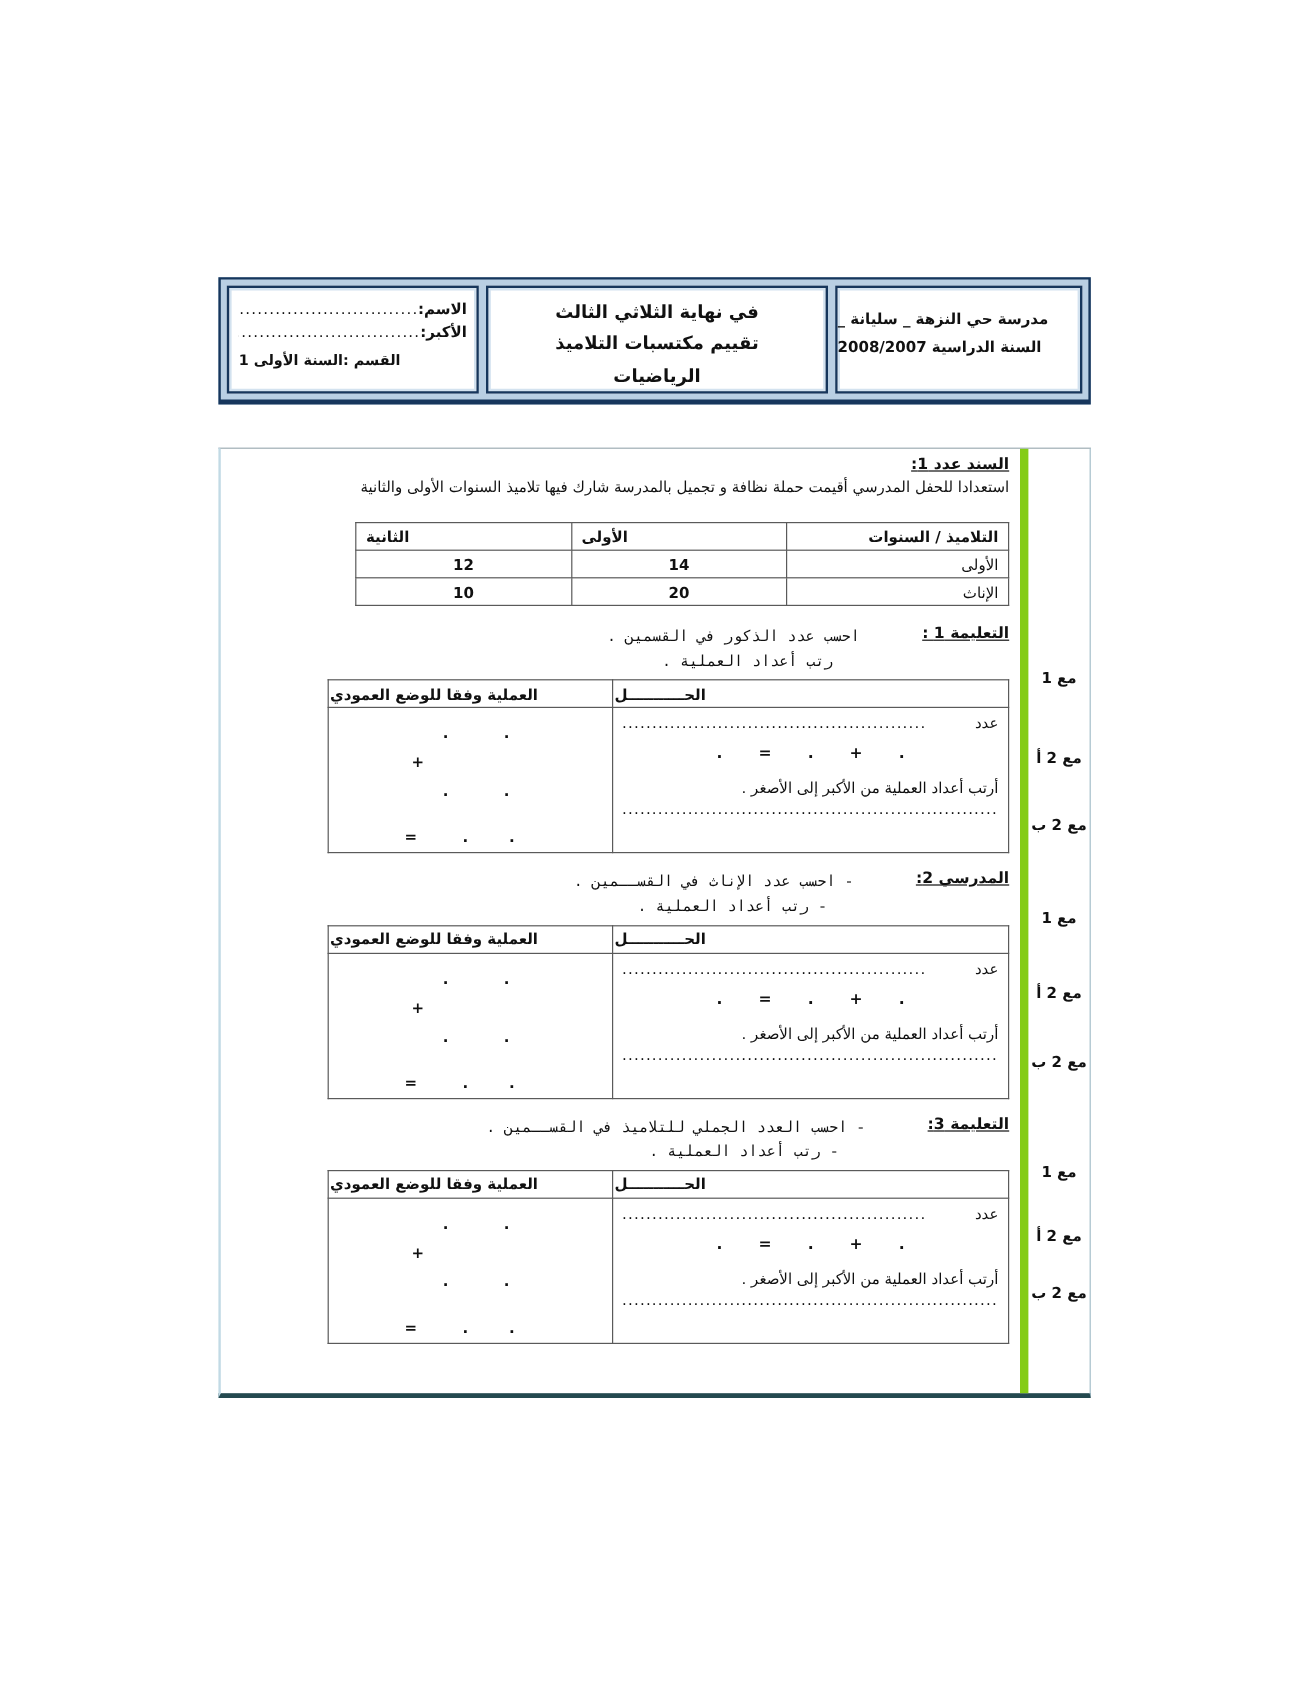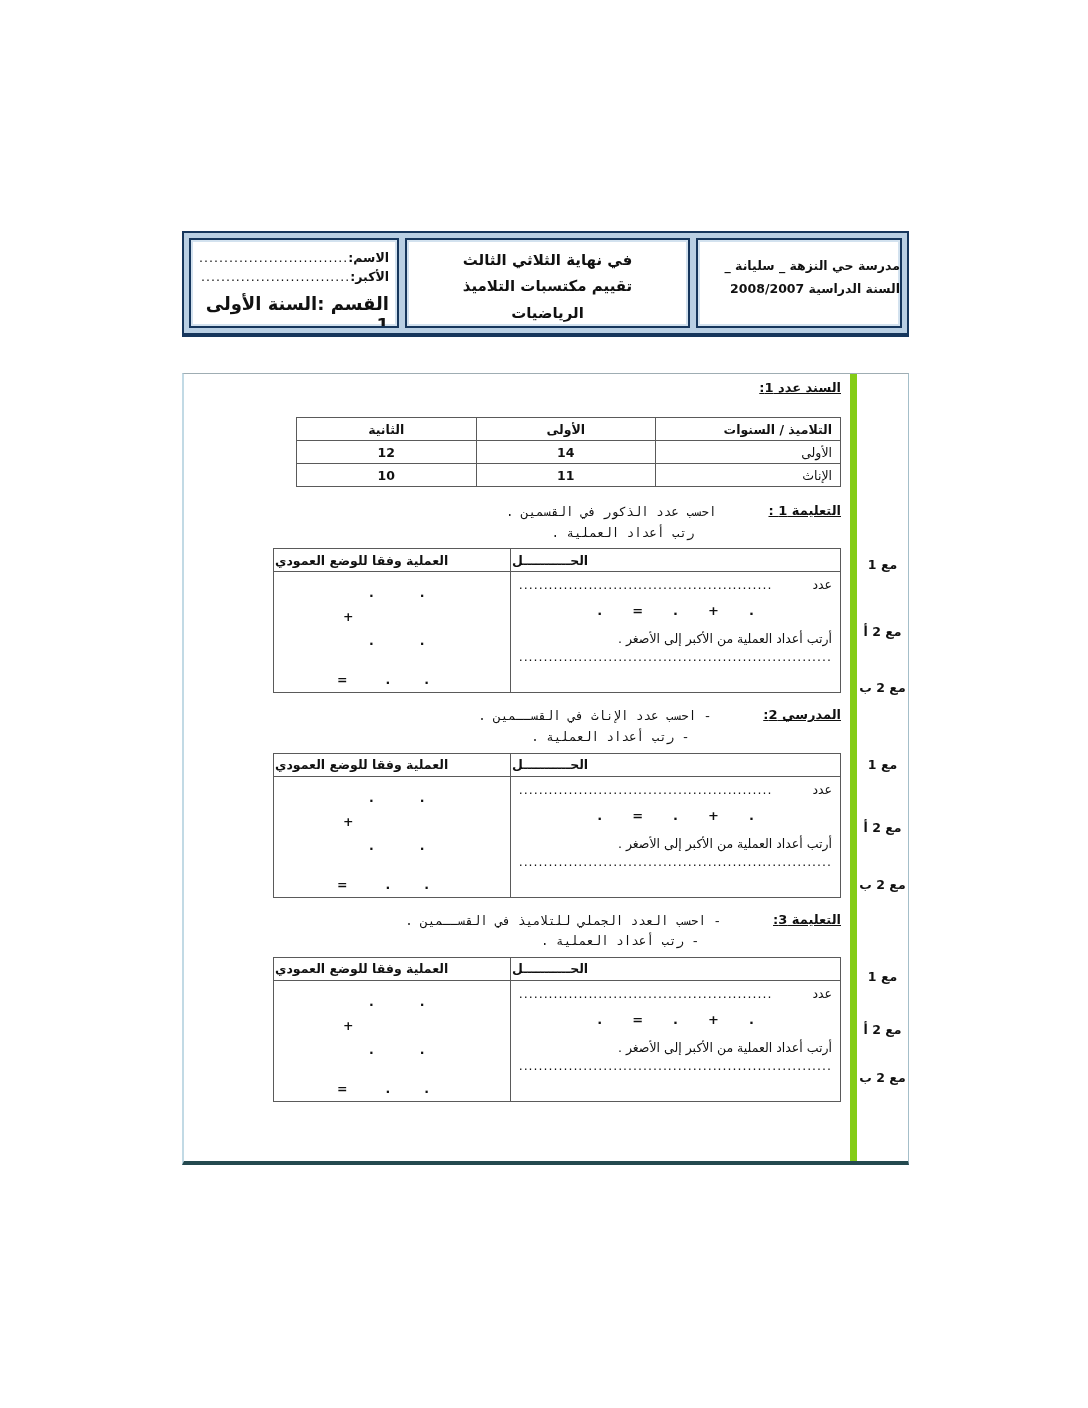--- a/index.html
+++ b/index.html
@@ -12,31 +12,31 @@
   
   .header-strip {
     position:absolute; top:231px; right:179px; width:727px; height:106px;
     background:#b9cfe3; border:2px solid #16365c; border-bottom-width:4px;
     display:flex; direction:rtl; gap:6px; padding:5px;
   }
   .hcell {
     background:#fff; border:2px solid #16365c;
     box-shadow: inset 0 0 0 2px #d3e2ef; overflow:hidden;
   }
-  .hcell.school { width:206px; text-align:right; font-size:12.5px; font-weight:bold;
+  .hcell.school { width:206px; text-align:left; font-size:12.5px; font-weight:bold;
     padding-top:15px; line-height:1.8; direction:rtl; }
   .hcell.school .yr b { letter-spacing:0.5px; }
   .hcell.title { flex:1; text-align:center; font-weight:bold; font-size:15px;
     line-height:1.75; padding-top:7px; direction:rtl; }
   .hcell.student { width:210px; direction:rtl; text-align:right; font-size:12.5px;
     padding:10px 8px 0 8px; }
   .fill-line { display:flex; align-items:baseline; margin-bottom:4px; }
   .fill-line .lbl { white-space:nowrap; font-weight:bold; }
   .leader { flex:1; overflow:hidden; white-space:nowrap; letter-spacing:1px; height:15px; }
-  .class-line { text-align:right; font-weight:bold; font-size:18px; margin-top:9px; }
+  .class-line { text-align:left; font-weight:bold; font-size:12px; margin-top:9px; }
 
   
   .main-box {
     position:absolute; top:373px; right:179px; width:727px; height:792px;
     border-top:1px solid #9fadb3; border-right:1px solid #a4bec9;
     border-left:2px solid #c2dae5; border-bottom:4px solid #24494f;
     display:flex; direction:rtl; background:#fff;
   }
   .margin-col { width:58px; flex:none; position:relative; border-left:7px solid #84cc16;padding-left:36px; }
   .m-mark { position:absolute; width:100%; text-align:center; font-weight:bold;
@@ -49,21 +49,21 @@
 
   .sanad-title { text-decoration:underline; font-weight:bold; font-size:13px; }
   .sanad-text { margin-top:3px; }
 
   table { border-collapse:collapse; }
   .data-table { width:545px; margin-top:22px; font-size:12.5px; table-layout:fixed; }
   .data-table th, .data-table td { border:1px solid #5a5a5a; height:23px; padding:0 8px; }
   .data-table th { font-weight:bold; }
   .data-table .c-label { width:185px; text-align:right; }
   .data-table .num { text-align:center; font-weight:bold; }
-  .data-table .c-head { text-align:center; }
+  .data-table .c-head { text-align:left; }
 
   .instruction { display:flex; direction:rtl; margin-top:16px; gap:52px; align-items:flex-start; }
   .inst-title { text-decoration:underline; font-weight:bold; font-size:13px; white-space:nowrap; }
   .inst-lines { line-height:1.65;font-family:Liberation Mono, monospace; }
   .inst-lines .l2 { padding-right:22px; }
 
   .answer-table { width:567px; margin-top:4px; table-layout:fixed; font-size:12.5px; }
   .answer-table th, .answer-table td { border:1px solid #5a5a5a; }
   .answer-table th { height:23px; font-weight:bold; text-align:left; }
   .sol-cell { height:118px; vertical-align:top; padding:5px 8px; }
@@ -115,36 +115,37 @@
     <span class="m-mark m4">مع 1</span>
     <span class="m-mark m5">مع 2 أ</span>
     <span class="m-mark m6">مع 2 ب</span>
     <span class="m-mark m7">مع 1</span>
     <span class="m-mark m8">مع 2 أ</span>
     <span class="m-mark m9">مع 2 ب</span>
   </div>
 
   <div class="content">
     <div class="sanad-title">السند عدد 1:</div>
+    <div class="sanad-text">استعدادا للحفل المدرسي أقيمت حملة نظافة و تجميل بالمدرسة  شارك فيها تلاميذ السنوات الأولى والثانية</div>
 
     <table class="data-table">
       <tbody>
           <tr>
         <th class="c-label">التلاميذ /  السنوات</th>
         <th class="c-head">الأولى</th>
         <th class="c-head">الثانية</th>
       </tr>
       <tr>
         <td class="c-label">الأولى</td>
         <td class="num">14</td>
         <td class="num">12</td>
       </tr>
       <tr>
         <td class="c-label">الإناث</td>
-        <td class="num">11</td>
+        <td class="num">20</td>
         <td class="num">10</td>
       </tr>
     </tbody>
       </table>
 
     <div class="instruction">
       <span class="inst-title">التعليمة 1 :</span>
       <div class="inst-lines">
         <div>احسب عدد الذكور في القسمين .</div>
         <div class="l2">رتب أعداد العملية .</div>

